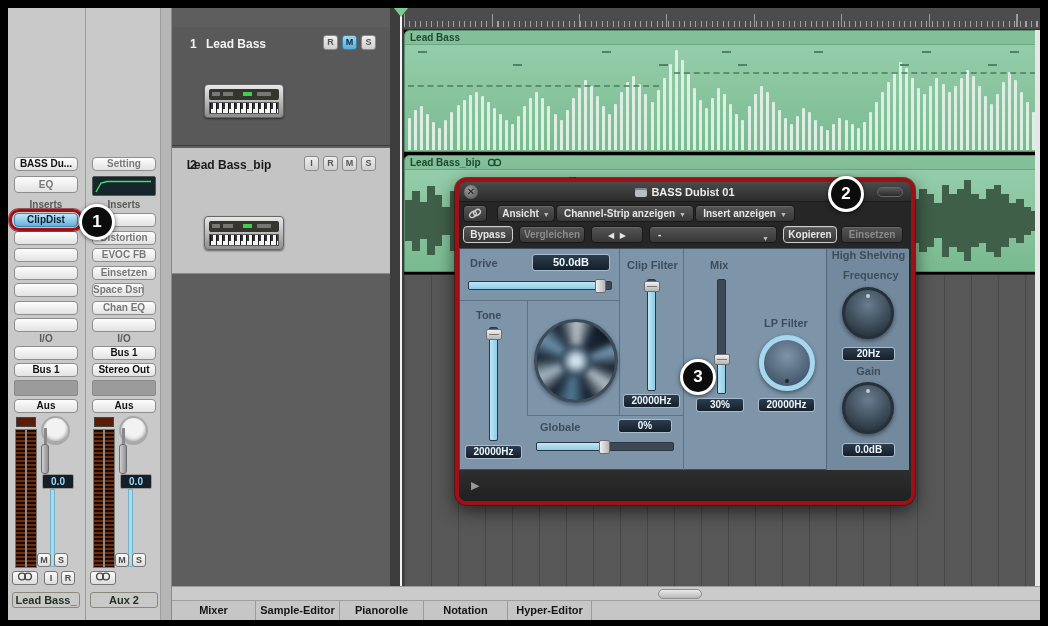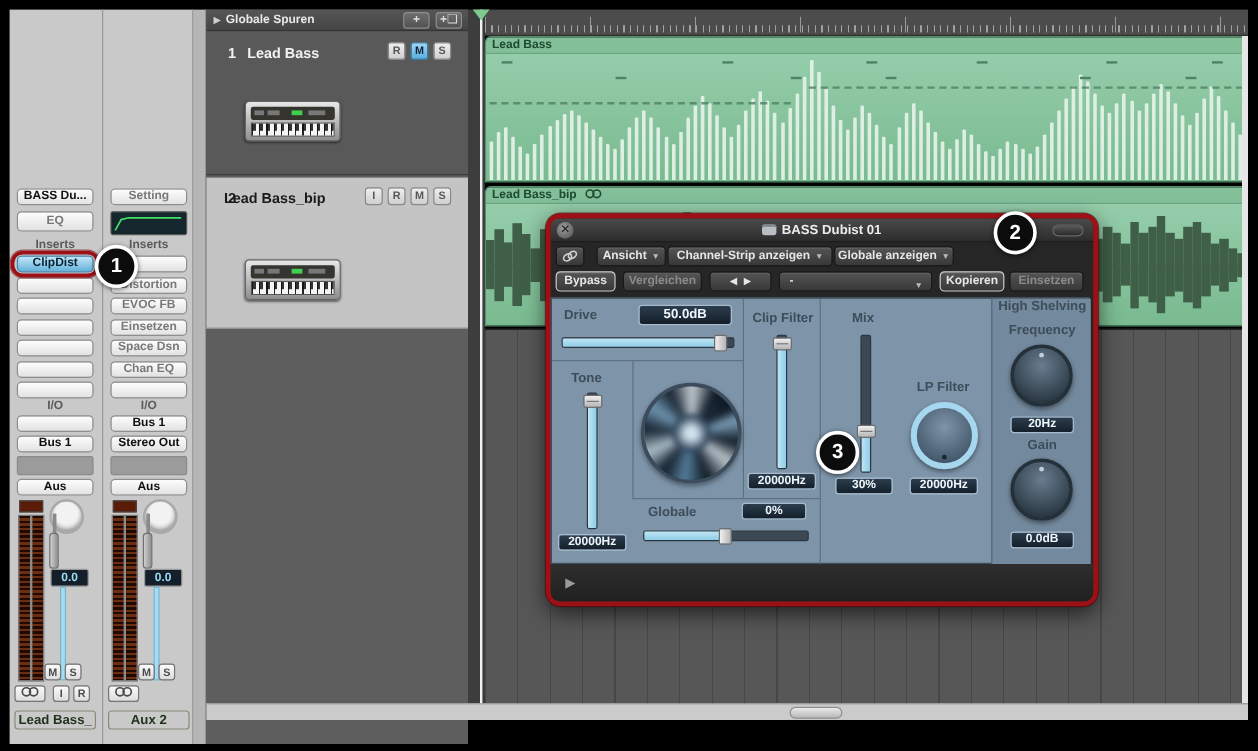--- a/index.html
+++ b/index.html
@@ -236,21 +236,21 @@
     <svg width="62" height="18" viewBox="0 0 62 18">
         <polyline points="3,15 8,6 14,4.5 58,4.5" fill="none" stroke="#41e06a" stroke-width="1.4"></polyline>
       </svg>
   </div>
   <div class="cs-label" style="left:92px;top:199px;width:64px">Inserts</div>
   <div id="s2-slots">
       <div class="cs-btn dim" style="left: 92px; top: 213px; width: 64px;"></div>
       <div class="cs-btn dim" style="left: 92px; top: 230.5px; width: 64px;">Distortion</div>
       <div class="cs-btn dim" style="left: 92px; top: 248px; width: 64px;">EVOC FB</div>
       <div class="cs-btn dim" style="left: 92px; top: 265.5px; width: 64px;">Einsetzen</div>
-      <div class="cs-btn dim" style="left: 92px; top: 283px; width: 64px;">Space Dsn</div>
+      <div class="cs-btn dim" style="left: 92px; top: 283px; width: 52px;">Space Dsn</div>
       <div class="cs-btn dim" style="left: 92px; top: 300.5px; width: 64px;">Chan EQ</div>
       <div class="cs-btn dim" style="left: 92px; top: 318px; width: 64px;"></div>
     </div>
   <div class="cs-label" style="left:92px;top:333px;width:64px">I/O</div>
   <div id="s2-io">
       <div class="cs-btn bold-black" style="left: 92px; top: 346px; width: 64px;">Bus 1</div>
       <div class="cs-btn bold-black" style="left: 92px; top: 363px; width: 64px;">Stereo Out</div>
     </div>
   <div class="cs-grayblock" style="left:92px;top:380px;width:64px;height:16px"></div>
   <div class="cs-btn bold-black" style="left:92px;top:399px;width:64px">Aus</div>
@@ -265,25 +265,20 @@
   <div class="mini-btn" style="left:132px;top:553px">S</div>
   <div class="mini-btn stereo-btn" style="left:90px;top:571px">
     <svg width="16" height="9" viewBox="0 0 16 9">
         <circle cx="5" cy="4.5" r="3.4" fill="none" stroke="#4a4a4a" stroke-width="1.4"></circle>
         <circle cx="11" cy="4.5" r="3.4" fill="none" stroke="#4a4a4a" stroke-width="1.4"></circle>
       </svg>
   </div>
   <div class="strip-name" style="left:90px;top:592px;width:68px">Aux 2</div>
 
   <div class="abs tracklist">
-    <div class="tl-header">
-      <span class="tri">▶</span><span>Globale Spuren</span>
-      <div class="tl-addbtn" style="right:32px">+</div>
-      <div class="tl-addbtn" style="right:5px">+❏</div>
-    </div>
 
     <div class="track-row" style="top:19px;height:119px;background:#595959;border-bottom:1px solid #3a3a3a;color:#f2f2f2">
       <div class="tnum">1</div>
       <div class="tname">Lead Bass</div>
       <div id="t1-btns">
           <div class="tl-btn" style="right: 52px; top: 8px;">R</div>
           <div class="tl-btn active" style="right: 33px; top: 8px;">M</div>
           <div class="tl-btn" style="right: 14px; top: 8px;">S</div>
         </div>
       <div class="kbd-icon" style="left:32px;top:57px">
@@ -562,21 +557,21 @@
     </div>
 
     <div class="pg-btn" style="left:4px;top:23px;width:24px">
       <svg width="14" height="11" viewBox="0 0 14 11" style="margin-top:2px">
           <ellipse cx="5" cy="6.5" rx="3.6" ry="2.6" fill="none" stroke="#cfcfcf" stroke-width="1.4" transform="rotate(-35 5 6.5)"></ellipse>
           <ellipse cx="9" cy="4.5" rx="3.6" ry="2.6" fill="none" stroke="#cfcfcf" stroke-width="1.4" transform="rotate(-35 9 4.5)"></ellipse>
         </svg>
     </div>
     <div class="pg-btn" style="left:38px;top:23px;width:58px"><span>Ansicht</span><span class="arr">▼</span></div>
     <div class="pg-btn" style="left:97px;top:23px;width:138px"><span>Channel-Strip anzeigen</span><span class="arr">▼</span></div>
-    <div class="pg-btn" style="left:236px;top:23px;width:100px"><span>Globale anzeigen</span><span class="arr">▼</span></div>
+    <div class="pg-btn" style="left:236px;top:23px;width:100px"><span>Insert anzeigen</span><span class="arr">▼</span></div>
 
     <div class="pg-btn outlined" style="left:4px;top:44px;width:50px">Bypass</div>
     <div class="pg-btn dim" style="left:60px;top:44px;width:66px">Vergleichen</div>
     <div class="pg-btn" style="left:132px;top:44px;width:52px"><span style="font-size:8px">◀</span>&nbsp;&nbsp;<span style="font-size:8px">▶</span></div>
     <div class="pg-btn pg-dropdown" style="left:190px;top:44px;width:128px"><span>-</span><span class="arr">▼</span></div>
     <div class="pg-btn outlined" style="left:324px;top:44px;width:54px">Kopieren</div>
     <div class="pg-btn dim" style="left:382px;top:44px;width:62px">Einsetzen</div>
 
     <div class="param-panel">
 
@@ -622,35 +617,42 @@
           <div class="vslider-handle" id="mix-handle" style="bottom: calc(30% - 6px);"></div>
       </div>
       <div class="pp-val" style="left:236px;top:149px;width:48px;height:14px;line-height:12px;font-size:10px">30%</div>
 
       <div class="pp-label" style="left:304px;top:68px">LP Filter</div>
       <div class="knob-blue" style="left:299px;top:86px;width:56px;height:56px"></div>
       <div class="pp-val" style="left:298px;top:149px;width:57px;height:14px;line-height:12px;font-size:10px">20000Hz</div>
 
       <div class="hs-panel">
         <div class="pp-label" style="left:0;top:0;width:83px;text-align:center">High Shelving</div>
-        <div class="pp-label" style="left:0;top:20px;width:83px;text-align:center">Frequency</div>
+        <div class="pp-label" style="left:16px;top:20px;width:83px;">Frequency</div>
         <div class="knob-dark" style="left:15px;top:38px;width:52px;height:52px"></div>
         <div class="pp-val" style="left:15px;top:98px;width:53px;height:14px;line-height:12px;font-size:10px">20Hz</div>
         <div class="pp-label" style="left:0;top:116px;width:83px;text-align:center">Gain</div>
         <div class="knob-dark" style="left:15px;top:133px;width:52px;height:52px"></div>
         <div class="pp-val" style="left:15px;top:194px;width:53px;height:14px;line-height:12px;font-size:10px">0.0dB</div>
       </div>
     </div>
 
     <div class="pg-footer">
       <div class="tri">▶</div>
     </div>
   </div>
 
   <div class="abs hscroll-row">
     <div class="hscroll-thumb"></div>
   </div>
+  <div class="abs tabbar" id="tabbar">
+      <div class="tab">Mixer</div>
+      <div class="tab">Sample-Editor</div>
+      <div class="tab">Pianorolle</div>
+      <div class="tab">Notation</div>
+      <div class="tab">Hyper-Editor</div>
+    </div>
 
   <div class="badge" style="left:79px;top:204px">1</div>
   <div class="badge" style="left:828px;top:176px">2</div>
   <div class="badge" style="left:680px;top:359px">3</div>
 
 </div>
 
 </body></html>

